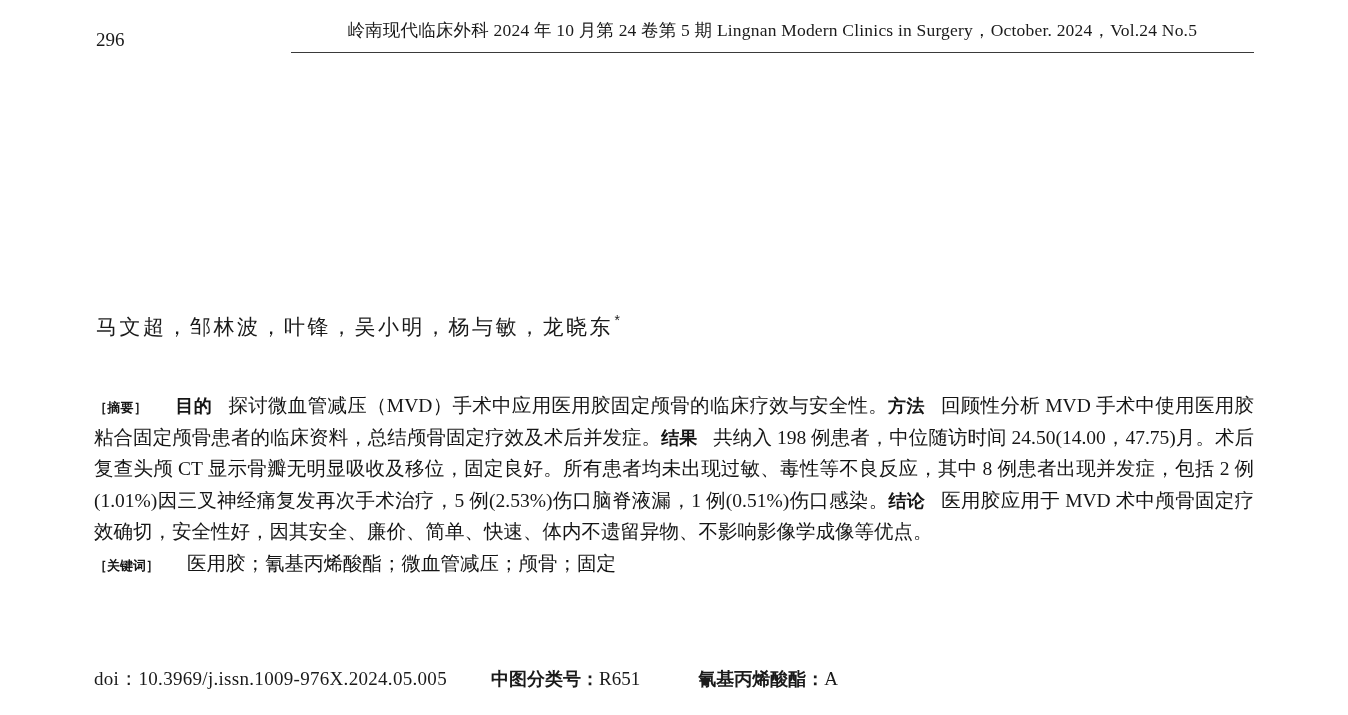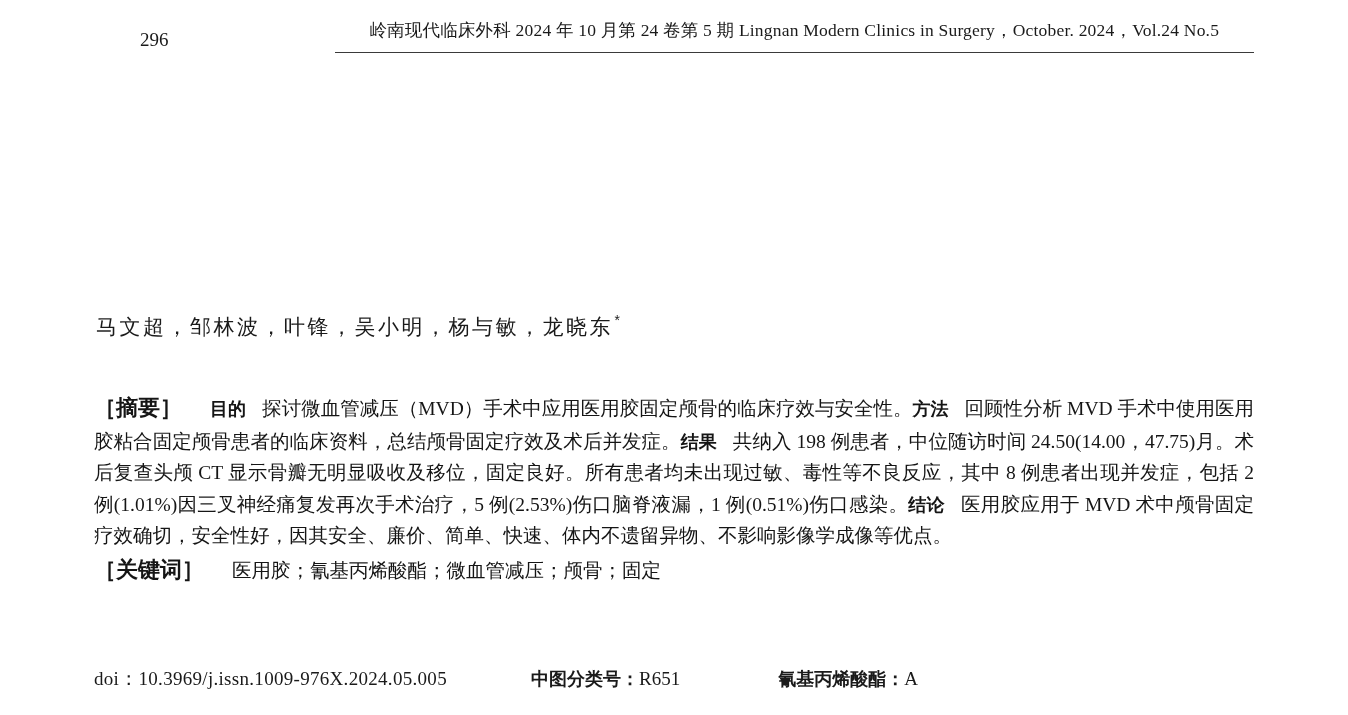--- a/index.html
+++ b/index.html
@@ -32,21 +32,20 @@
     display: flex;
     align-items: flex-end;
   }
   .page-number {
     font-size: 19px;
     font-family: "Liberation Serif", serif;
     color: #1a1a1a;
     line-height: 1;
     padding-bottom: 4px;
     white-space: nowrap;
-    margin-left: 44px;
   }
   .head-rule-wrap {
     flex: 1;
     margin-left: 166px;
     border-bottom: 1.3px solid #3a3a3a;
     padding-bottom: 10px;
     text-align: center;
   }
   .journal-line {
     font-size: 17.5px;
@@ -103,21 +102,21 @@
     text-indent: 0;
   }
   .lbl {
     font-family: "DejaVu Sans", "Liberation Sans", sans-serif;
     font-weight: bold;
     font-size: 18px;
   }
   .lbl-brack {
     font-family: "DejaVu Sans", "Liberation Sans", sans-serif;
     font-weight: bold;
-    font-size: 22px;
+    font-size: 13px;
   }
   .gap-s { display: inline-block; width: 16px; }
   .gap-m { display: inline-block; width: 28px; }
 
   .keywords {
     margin-top: 1px;
   }
 
   
   .meta-line {
@@ -129,21 +128,20 @@
     font-family: "Liberation Serif", "DejaVu Serif", serif;
     white-space: nowrap;
   }
   .meta-doi { letter-spacing: 0.3px; margin-top: 24px; }
   .meta-gap1 { display: inline-block; width: 44px; }
   .meta-gap2 { display: inline-block; width: 58px; }
   .meta-strong {
     font-family: "DejaVu Sans", "Liberation Sans", sans-serif;
     font-weight: bold;
     font-size: 18px;
-    margin-left: 40px;
   }
 </style>
 </head>
 <body>
 
 <div class="page">
 
   <div class="running-head">
     <div class="page-number">296</div>
     <div class="head-rule-wrap">

